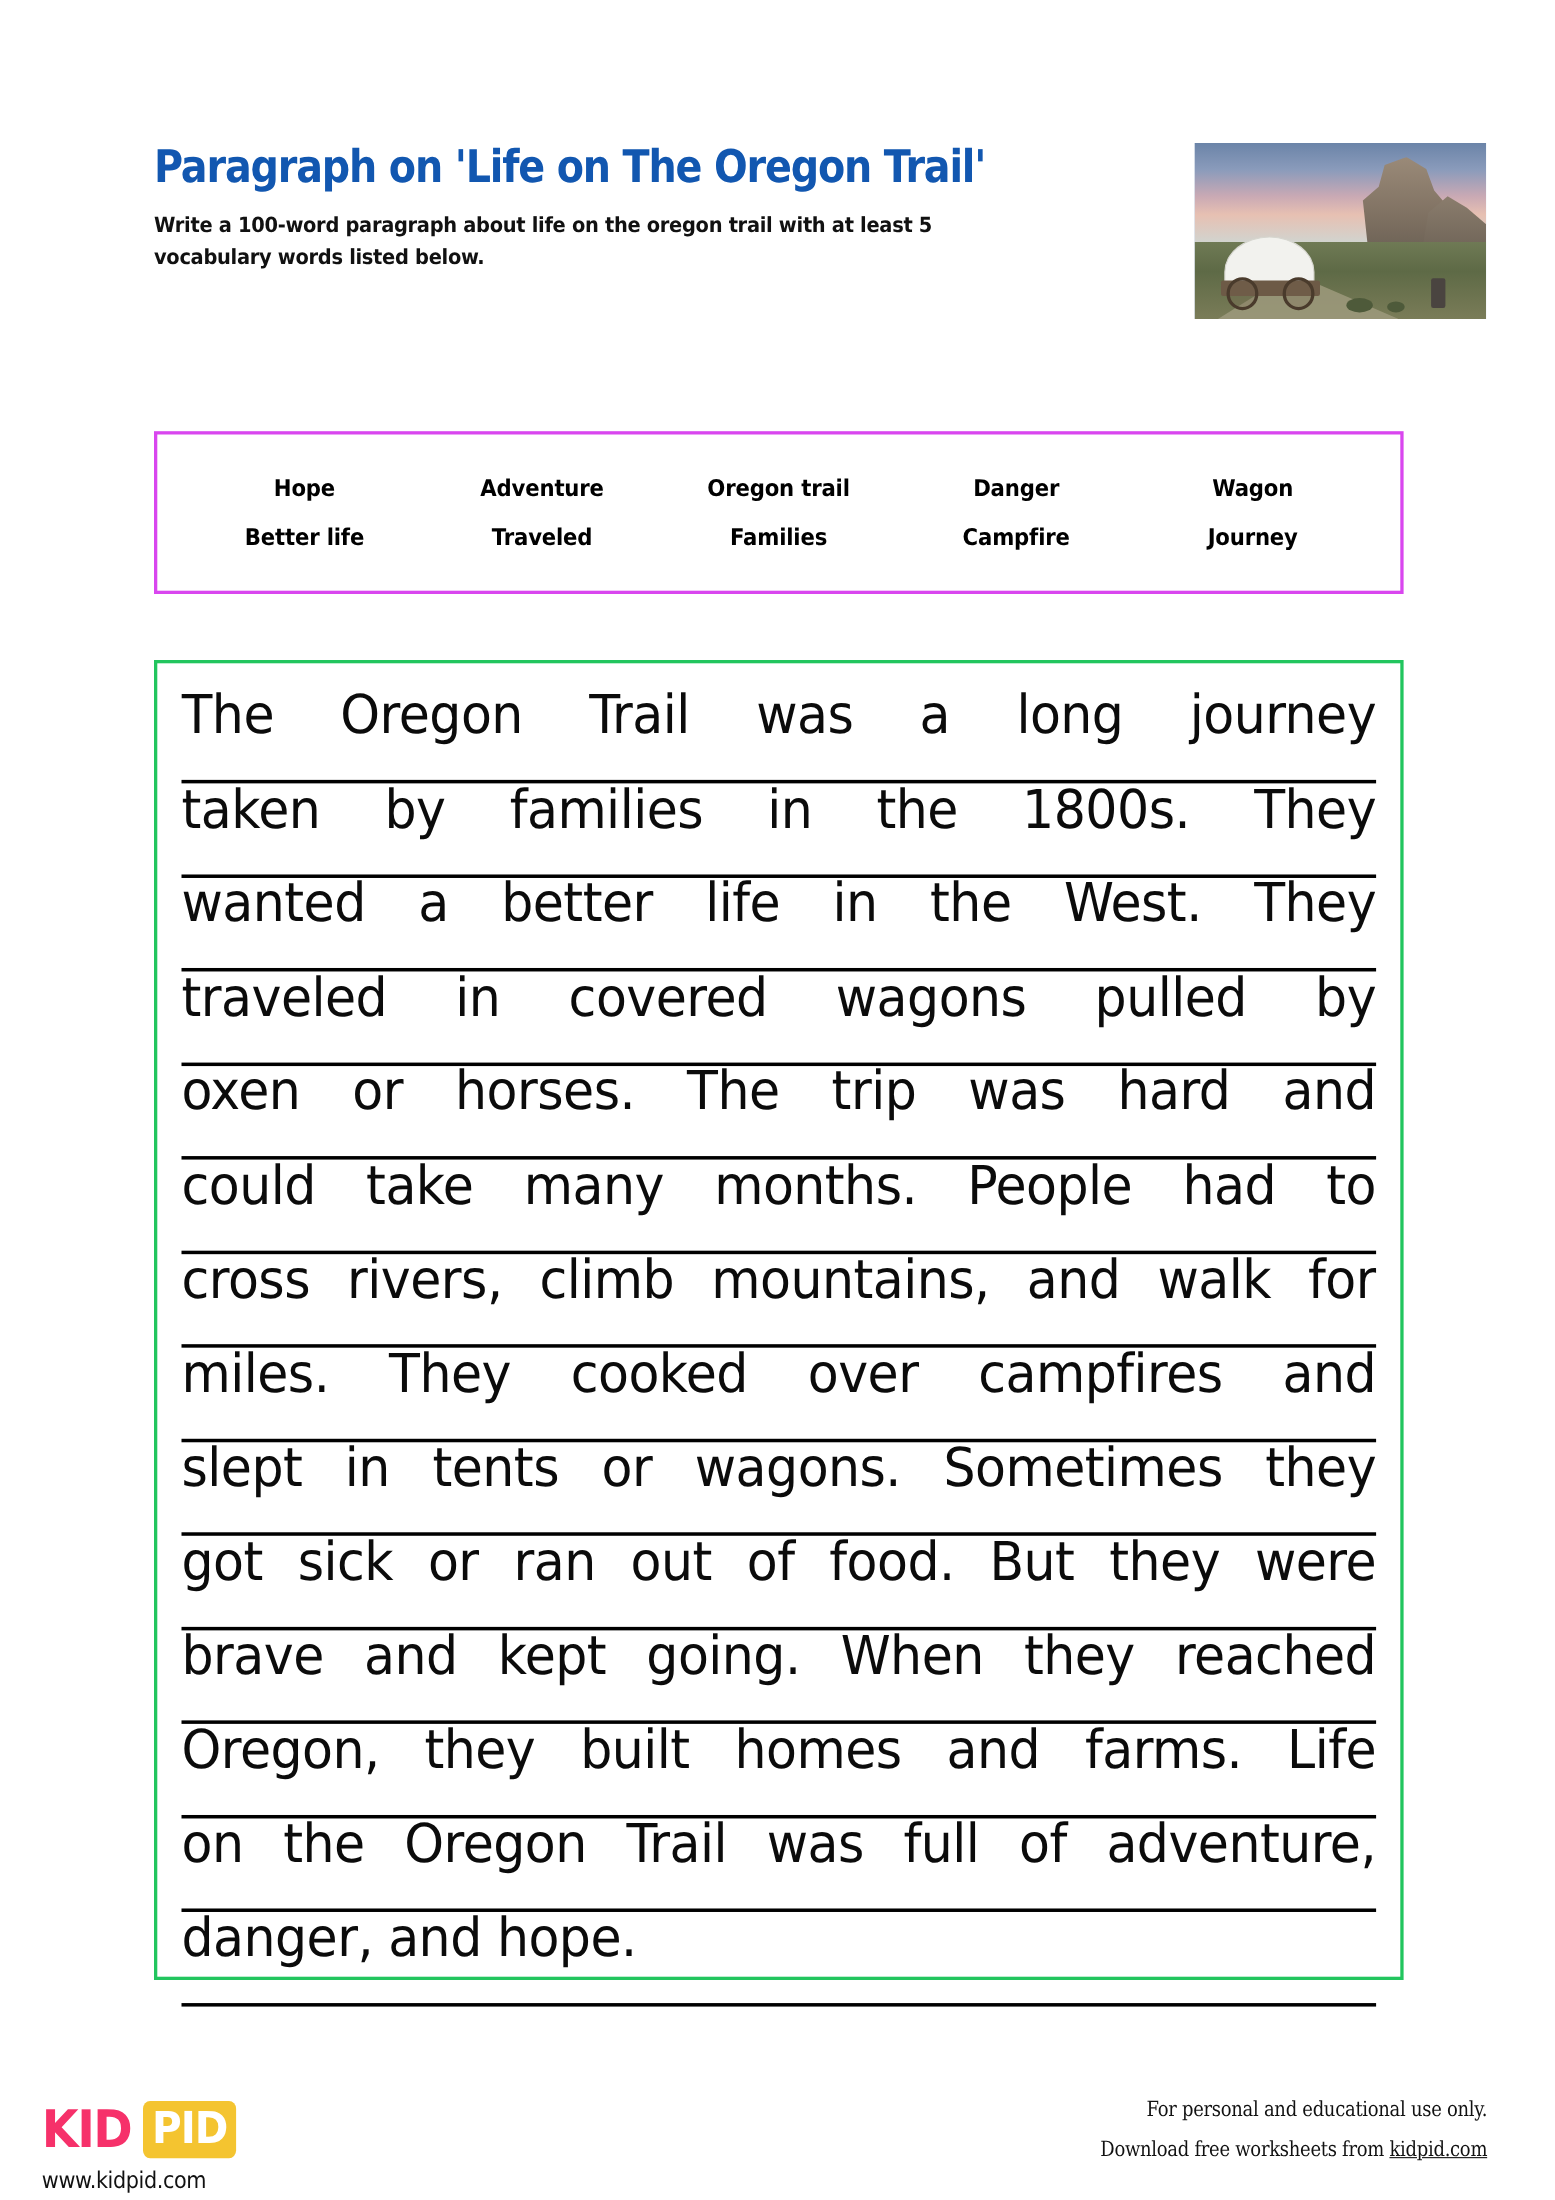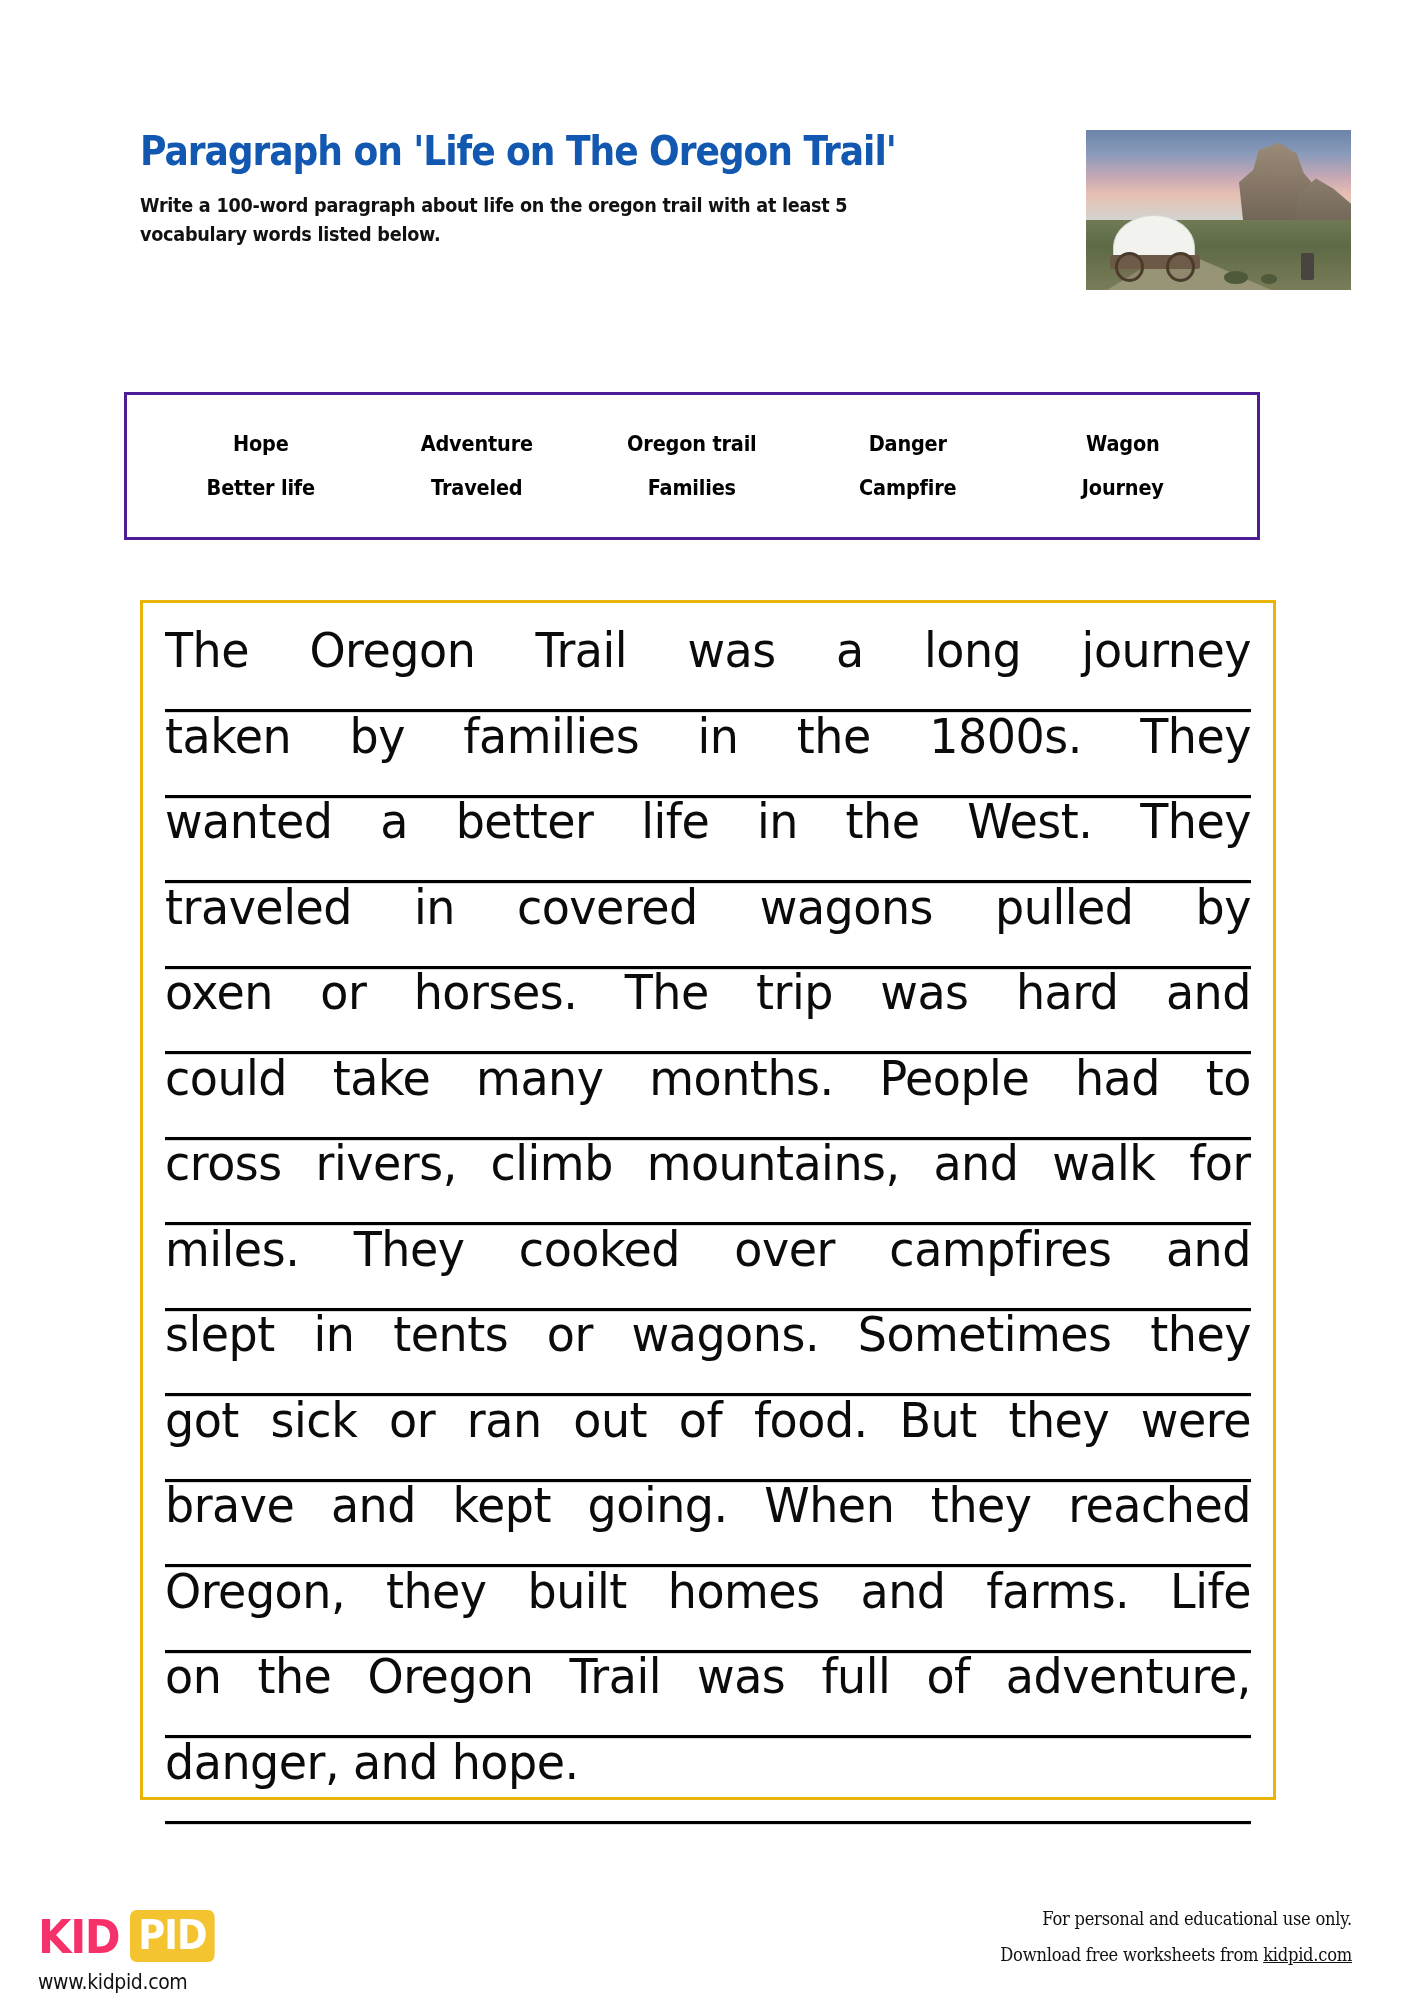--- a/index.html
+++ b/index.html
@@ -122,25 +122,25 @@
     position: absolute; bottom: 4%;
     width: 9%; height: 8%;
     background: #4e5a3a; border-radius: 50%;
   }
   .hdr-bush.b1 { left: 52%; }
   .hdr-bush.b2 { left: 66%; width: 6%; height: 6%; }
 
   
   .vocab-box {
     position: absolute;
-    left: 124px;
+    left: 140px;
     top: 392px;
     width: 1136px;
     height: 148px;
-    border: 3px solid #4c1d95;
+    border: 3px solid #d946ef;
     background: #ffffff;
     display: flex;
     flex-direction: column;
     justify-content: center;
     padding: 8px 0;
   }
   .vocab-row {
     display: flex;
     width: 100%;
     padding: 10px 26px;
@@ -156,21 +156,21 @@
     transform: scaleX(0.92);
   }
 
   
   .para-box {
     position: absolute;
     left: 140px;
     top: 600px;
     width: 1136px;
     height: 1200px;
-    border: 3px solid #eab308;
+    border: 3px solid #22c55e;
     background: #ffffff;
     padding: 18px 22px 10px 22px;
   }
 
   .para-line {
     display: flex;
     justify-content: space-between;
     align-items: baseline;
     width: 100%;
     height: 85.5px;

